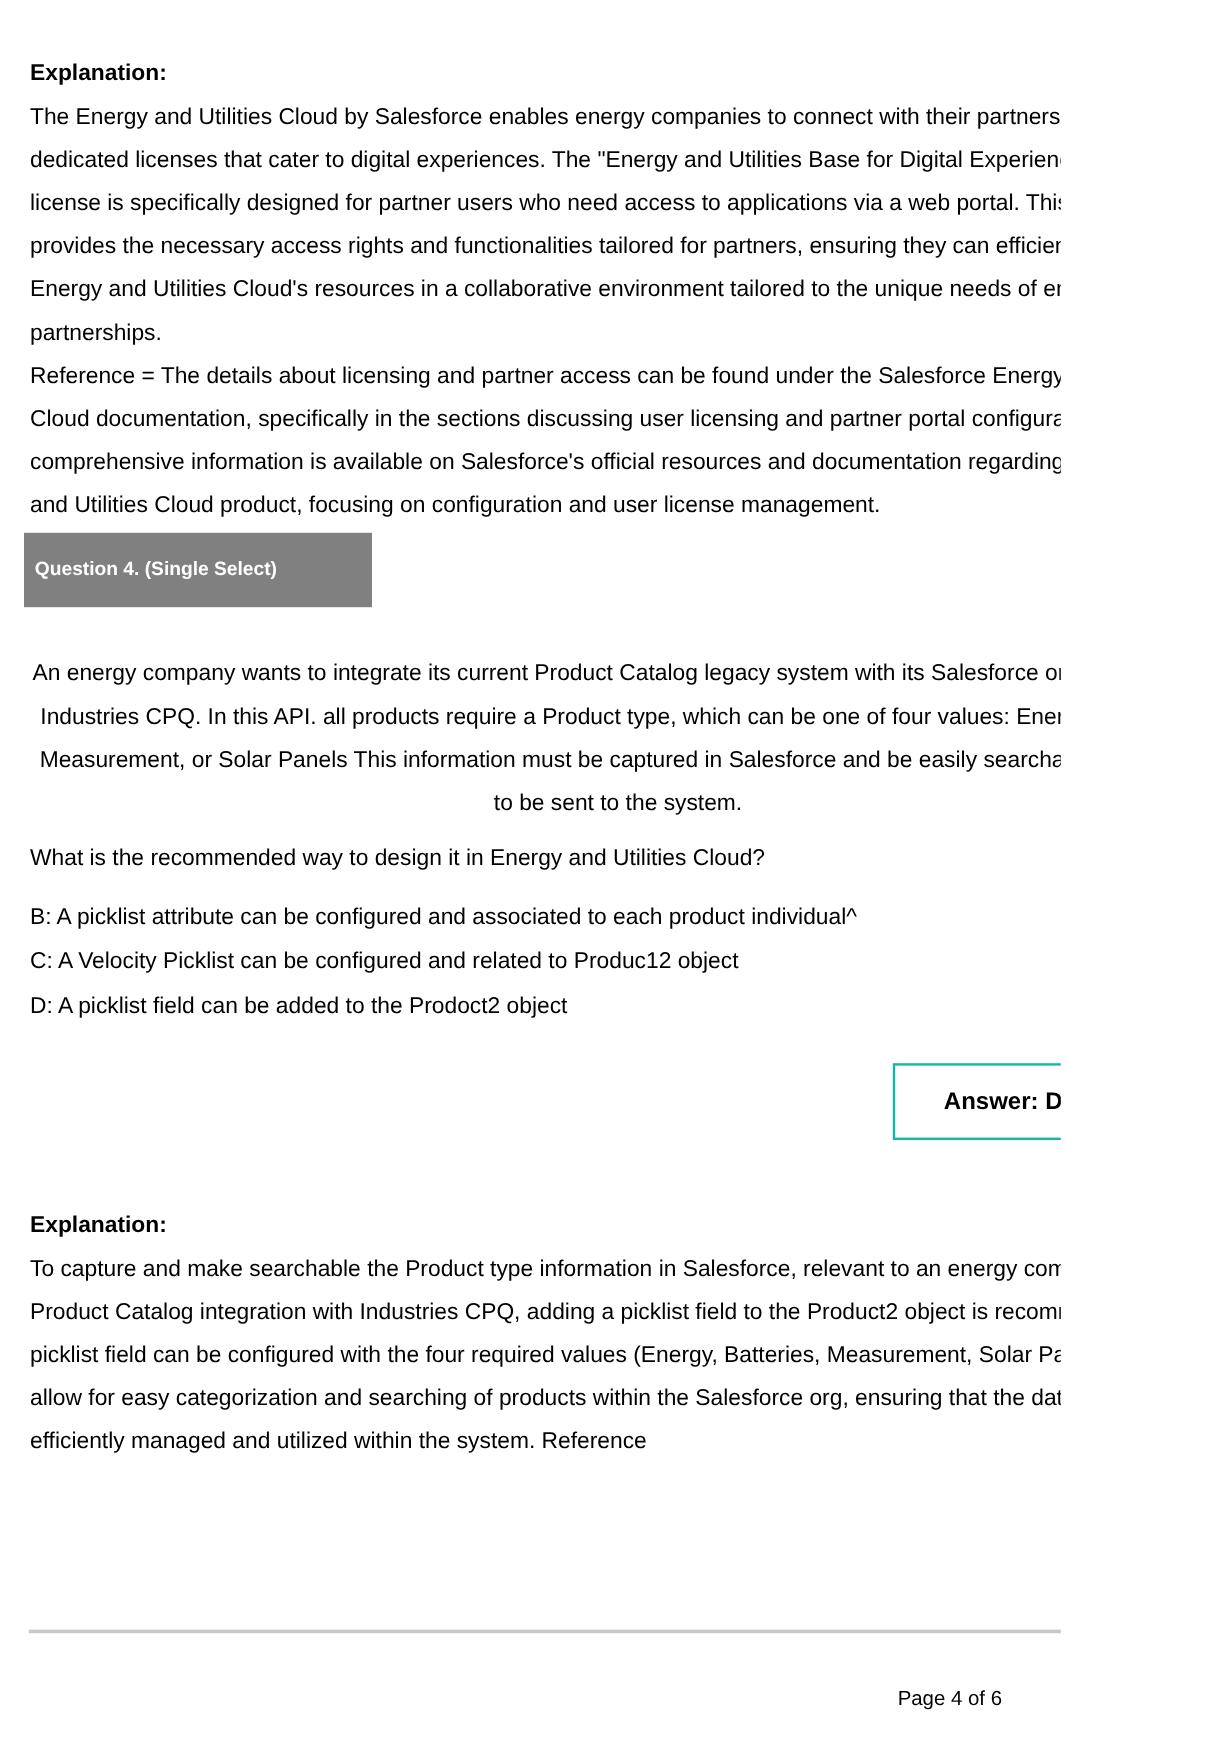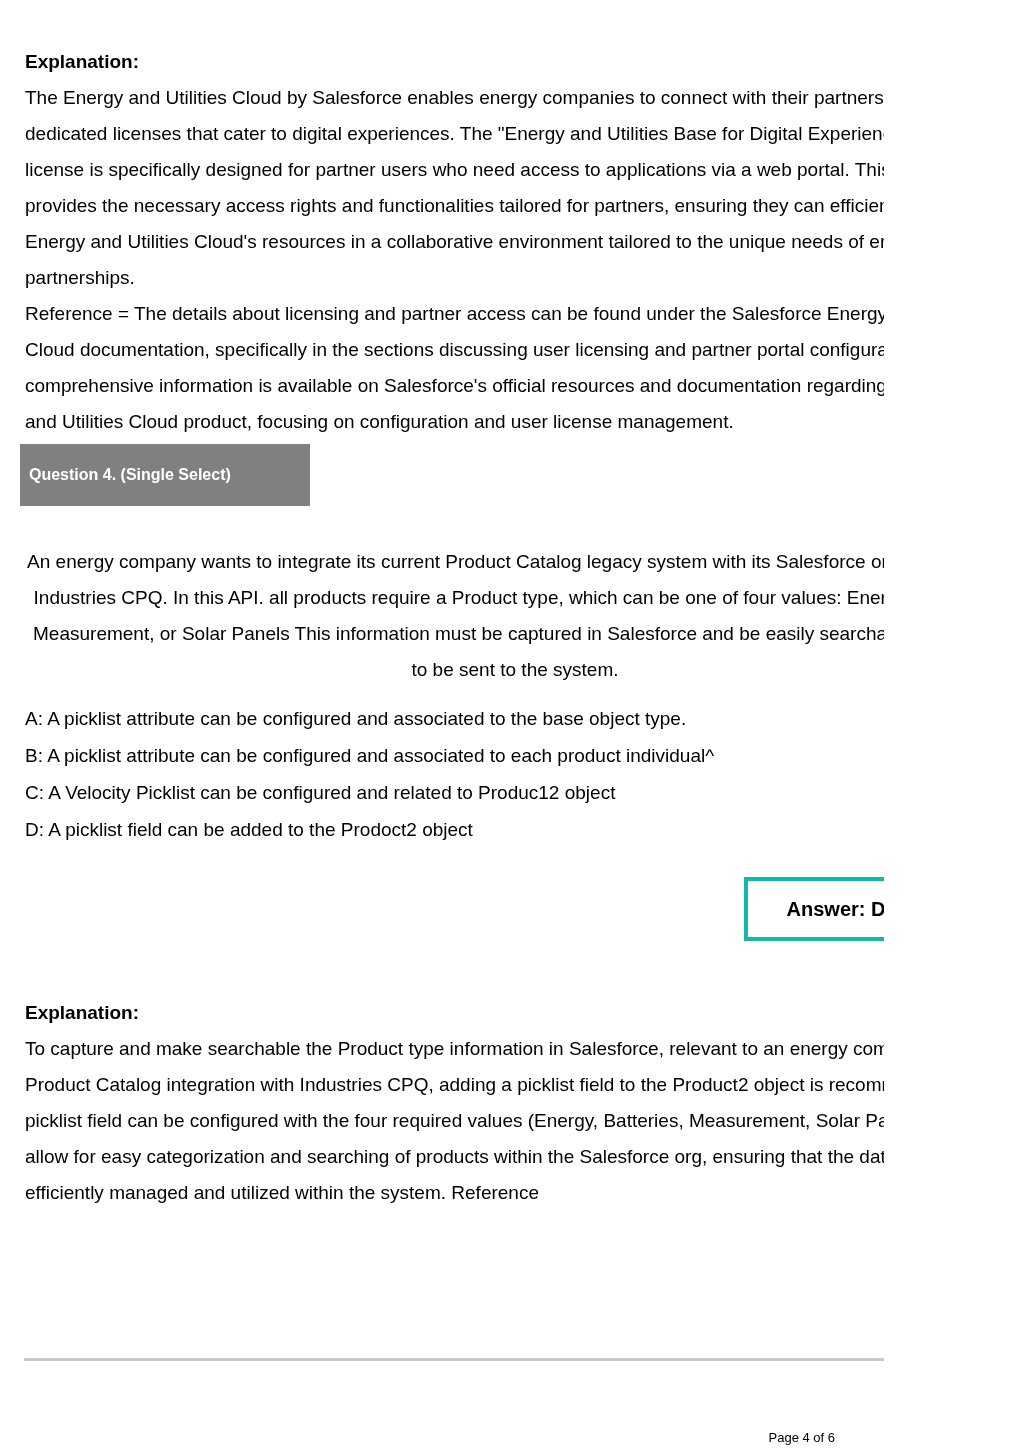--- a/index.html
+++ b/index.html
@@ -40,21 +40,21 @@
   .question-body { margin-top: 38px; text-align: center; }
   .question-prompt { margin-top: 10px; }
   .options { margin-top: 12px; }
   .options .option { font-size: 19px; line-height: 37px; }
   .answer-box {
     box-sizing: border-box;
     width: 184px;
     height: 64px;
     margin-top: 29px;
     margin-left: 719px;
-    border: 4px solid #14b8a6;
+    border: 2px solid #14b8a6;
     background: #ffffff;
     display: flex;
     align-items: center;
     justify-content: center;
   }
   .answer-box .answer-text {
     font-size: 20px;
     font-weight: bold;
   }
   .explanation2 { margin-top: 54px; }
@@ -74,45 +74,44 @@
     text-align: center;
     font-size: 27px;
     font-weight: bold;
     color: #35acb5;
     text-decoration: none;
   }
   .footer-page {
     position: absolute;
     right: 49px;
     top: 1406px;
-    font-size: 13px;
+    font-size: 17px;
     color: #000000;
-    margin-top: 24px;
   }
 </style>
 </head>
 <body>
 
 <div class="page">
 
   <div class="body-text bold">Explanation:</div>
 
   <p class="body-text">The Energy and Utilities Cloud by Salesforce enables energy companies to connect with their partners through dedicated licenses that cater to digital experiences. The "Energy and Utilities Base for Digital Experience Partner" license is specifically designed for partner users who need access to applications via a web portal. This license type provides the necessary access rights and functionalities tailored for partners, ensuring they can efficiently use the Energy and Utilities Cloud's resources in a collaborative environment tailored to the unique needs of energy sector partnerships.</p>
 
   <p class="body-text">Reference = The details about licensing and partner access can be found under the Salesforce Energy and Utilities Cloud documentation, specifically in the sections discussing user licensing and partner portal configurations. More comprehensive information is available on Salesforce's official resources and documentation regarding the Energy and Utilities Cloud product, focusing on configuration and user license management.</p>
 
   <div class="question-box">
     <span class="label">Question 4. (Single Select)</span>
   </div>
 
   <p class="body-text question-body">An energy company wants to integrate its current Product Catalog legacy system with its Salesforce org. which uses Industries CPQ. In this API. all products require a Product type, which can be one of four values: Energy, Batteries. Measurement, or Solar Panels This information must be captured in Salesforce and be easily searchable in the org to be sent to the system.</p>
 
+  <p class="body-text question-prompt">What is the recommended way to design it in Energy and Utilities Cloud?</p>
 
   <div class="options">
-    <div class="option">A: A picklist attribute can be configured and associated to the base object type.</div>
     <div class="option">B: A picklist attribute can be configured and associated to each product individual^</div>
     <div class="option">C: A Velocity Picklist can be configured and related to Produc12 object</div>
     <div class="option">D: A picklist field can be added to the Prodoct2 object</div>
   </div>
 
   <div class="answer-box">
     <span class="answer-text">Answer: D</span>
   </div>
 
   <div class="body-text bold explanation2">Explanation:</div>

